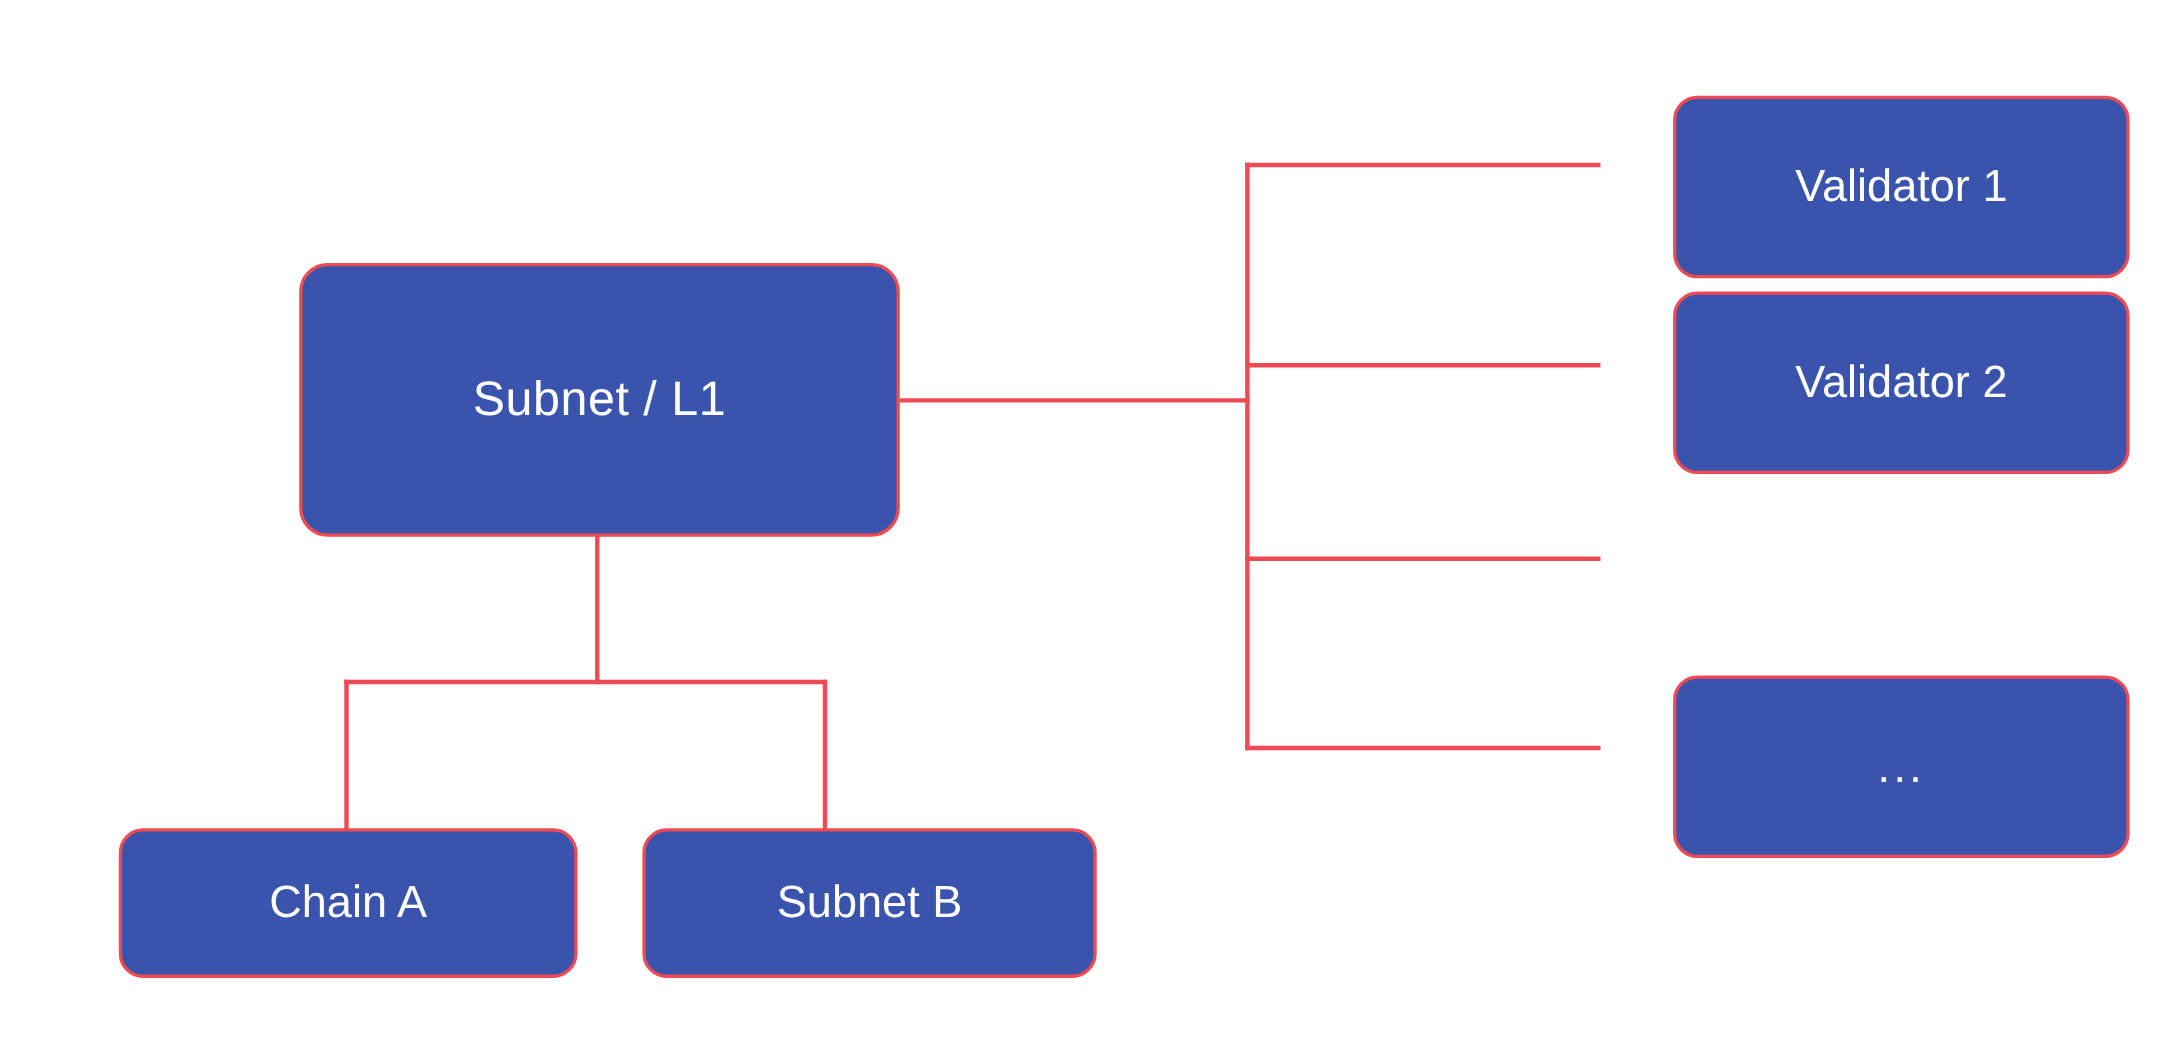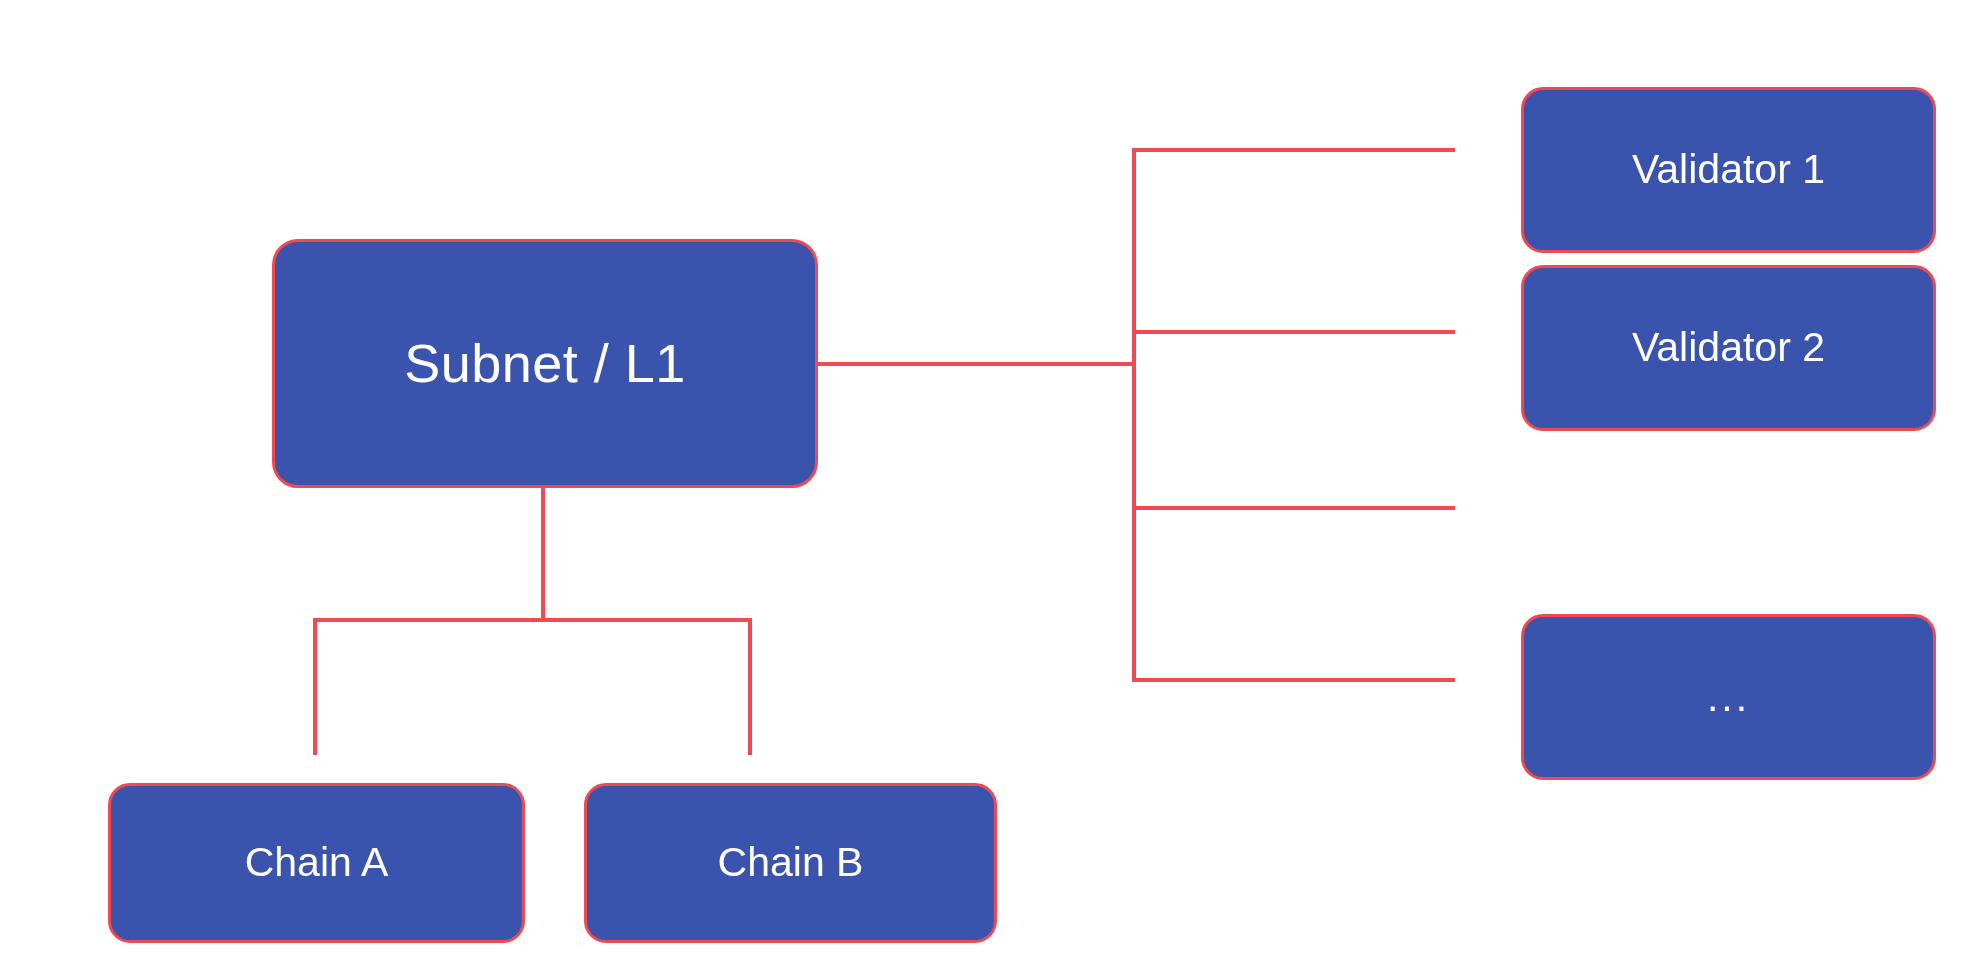--- a/index.html
+++ b/index.html
@@ -46,21 +46,21 @@
   }
   
   #node-subnet {
     left: 272px;
     top: 239px;
     width: 546px;
     height: 249px;
     border-radius: 26px;
   }
   #node-subnet .node-label {
-    font-size: 54px;
+    font-size: 44px;
     font-weight: 400;
     letter-spacing: 0.5px;
   }
   
   .node-validator {
     left: 1521px;
     width: 415px;
     height: 166px;
   }
   .node-validator .node-label {
@@ -72,22 +72,21 @@
   #node-validator-3 { top: 441px; }
   #node-validator-more { top: 614px; }
   #node-validator-more .node-label {
     font-size: 41px;
     letter-spacing: 3px;
     line-height: 0.6;
   }
   
   .node-chain {
     top: 753px;
-    height: 160px;
-    margin-top: 30px;
+    height: 136px;
   }
   .node-chain .node-label {
     font-size: 41px;
     font-weight: 400;
   }
   #node-chain-a {
     left: 108px;
     width: 417px;
   }
   #node-chain-b {
@@ -136,16 +135,16 @@
 
   <div class="node node-validator" id="node-validator-more">
     <span class="node-label">...</span>
   </div>
 
   <div class="node node-chain" id="node-chain-a">
     <span class="node-label">Chain A</span>
   </div>
 
   <div class="node node-chain" id="node-chain-b">
-    <span class="node-label">Chain B</span>
+    <span class="node-label">Subnet B</span>
   </div>
 
 </div>
 
 </body></html>

